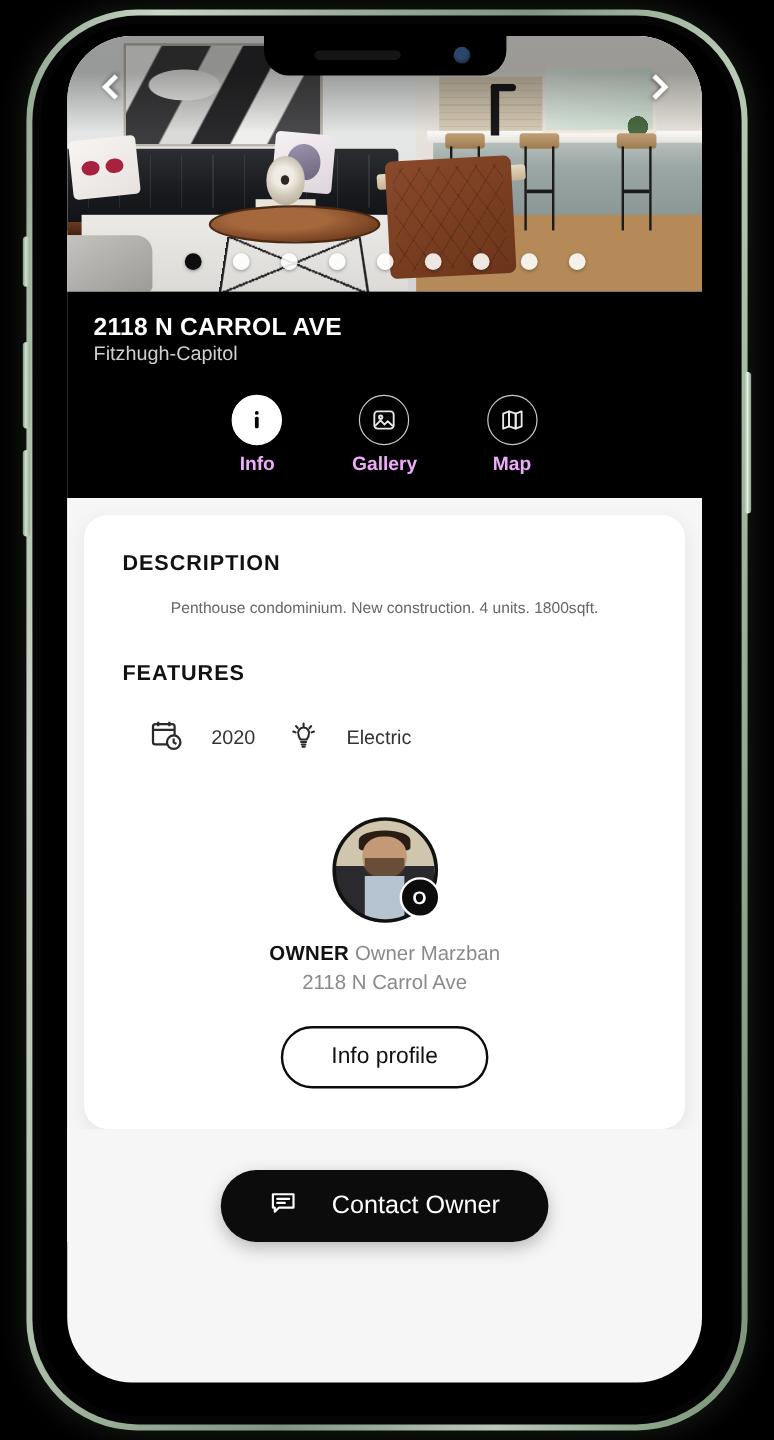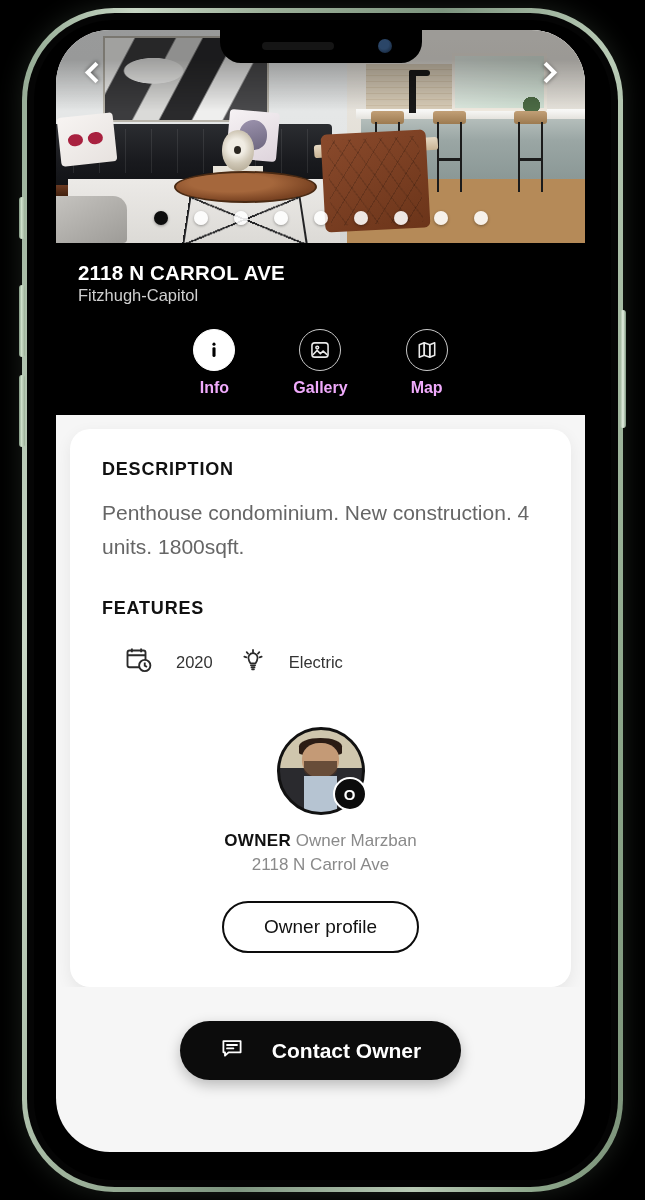--- a/index.html
+++ b/index.html
@@ -207,21 +207,21 @@
   .tab-lab { color:#f0abfc; font-size:16px; font-weight:700; }
 
   
   .sheet { background:#f6f6f6; padding: 14px 0 0 0; min-height: 360px; }
   .card {
     margin: 0 14px; background:#fff; border-radius: 20px;
     padding: 30px 32px 34px 32px;
     box-shadow: 0 5px 16px rgba(0,0,0,.07);
   }
   .sec-title { font-size:18px; font-weight:700; letter-spacing:.8px; color:#111; }
-  .desc { margin-top:16px; font-size:21px; line-height:1.62; color:#666; }
+  .desc { margin-top:16px; font-size:13px; line-height:1.62; color:#666;text-align:center; }
   .sec-title.ft { margin-top:34px; }
 
   .features { display:flex; align-items:center; gap:26px; margin-top:26px; padding-left:22px; }
   .feat { display:flex; align-items:center; gap:22px; }
   .feat-lab { font-size:16.5px; color:#333; }
 
   .owner-wrap { margin-top:48px; display:flex; flex-direction:column; align-items:center; }
   .avatar-box { position:relative; width:88px; height:88px; }
   .avatar {
     width:88px; height:88px; border-radius:50%; border:3px solid #111; overflow:hidden;
@@ -248,21 +248,21 @@
   .view-btn {
     margin-top:26px; padding:13px 40px; border:2.3px solid #0c0c0c;
     border-radius:40px; background:#fff; font-size:19px; color:#111;
     font-family:"Liberation Sans", sans-serif; cursor:pointer;
   }
 
   .cta-wrap { display:flex; justify-content:center; padding: 34px 0 0 0; background:#f6f6f6; }
   .cta {
     display:flex; align-items:center; gap:28px;
     background:#0c0c0c; color:#fff; border:none; border-radius:40px;
-    padding:15px 40px; font-size:21px; font-weight:700; cursor:pointer;
+    padding:15px 40px; font-size:21px; font-weight:400; cursor:pointer;
     font-family:"Liberation Sans", sans-serif;
     box-shadow:0 5px 14px rgba(0,0,0,.25);
   }
 
   
   .notch {
     position:absolute; left:50%; top:-1px; transform:translateX(-50%);
     width:202px; height:34px; background:#000;
     border-radius: 0 0 21px 21px; z-index:8;
   }
@@ -433,21 +433,21 @@
             </div>
             <div class="av-badge">O</div>
           </div>
 
           <div class="owner-line">
             <b>OWNER</b>
             <span>Owner Marzban</span>
           </div>
           <div class="owner-addr">2118 N Carrol Ave</div>
 
-          <button class="view-btn">Owner profile</button>
+          <button class="view-btn">Info profile</button>
         </div>
       </div>
 
       <div class="cta-wrap">
         <button class="cta">
           <span>
             <svg width="24" height="24" viewBox="0 0 24 24" fill="none" stroke="#fff" stroke-width="1.8" stroke-linecap="round" stroke-linejoin="round">
               <path d="M3.4 5.2h17.2v11.1H8.6l-3.6 3.4v-3.4H3.4z"></path>
               <path d="M7 9h10M7 12.4h6.4"></path>
             </svg>

